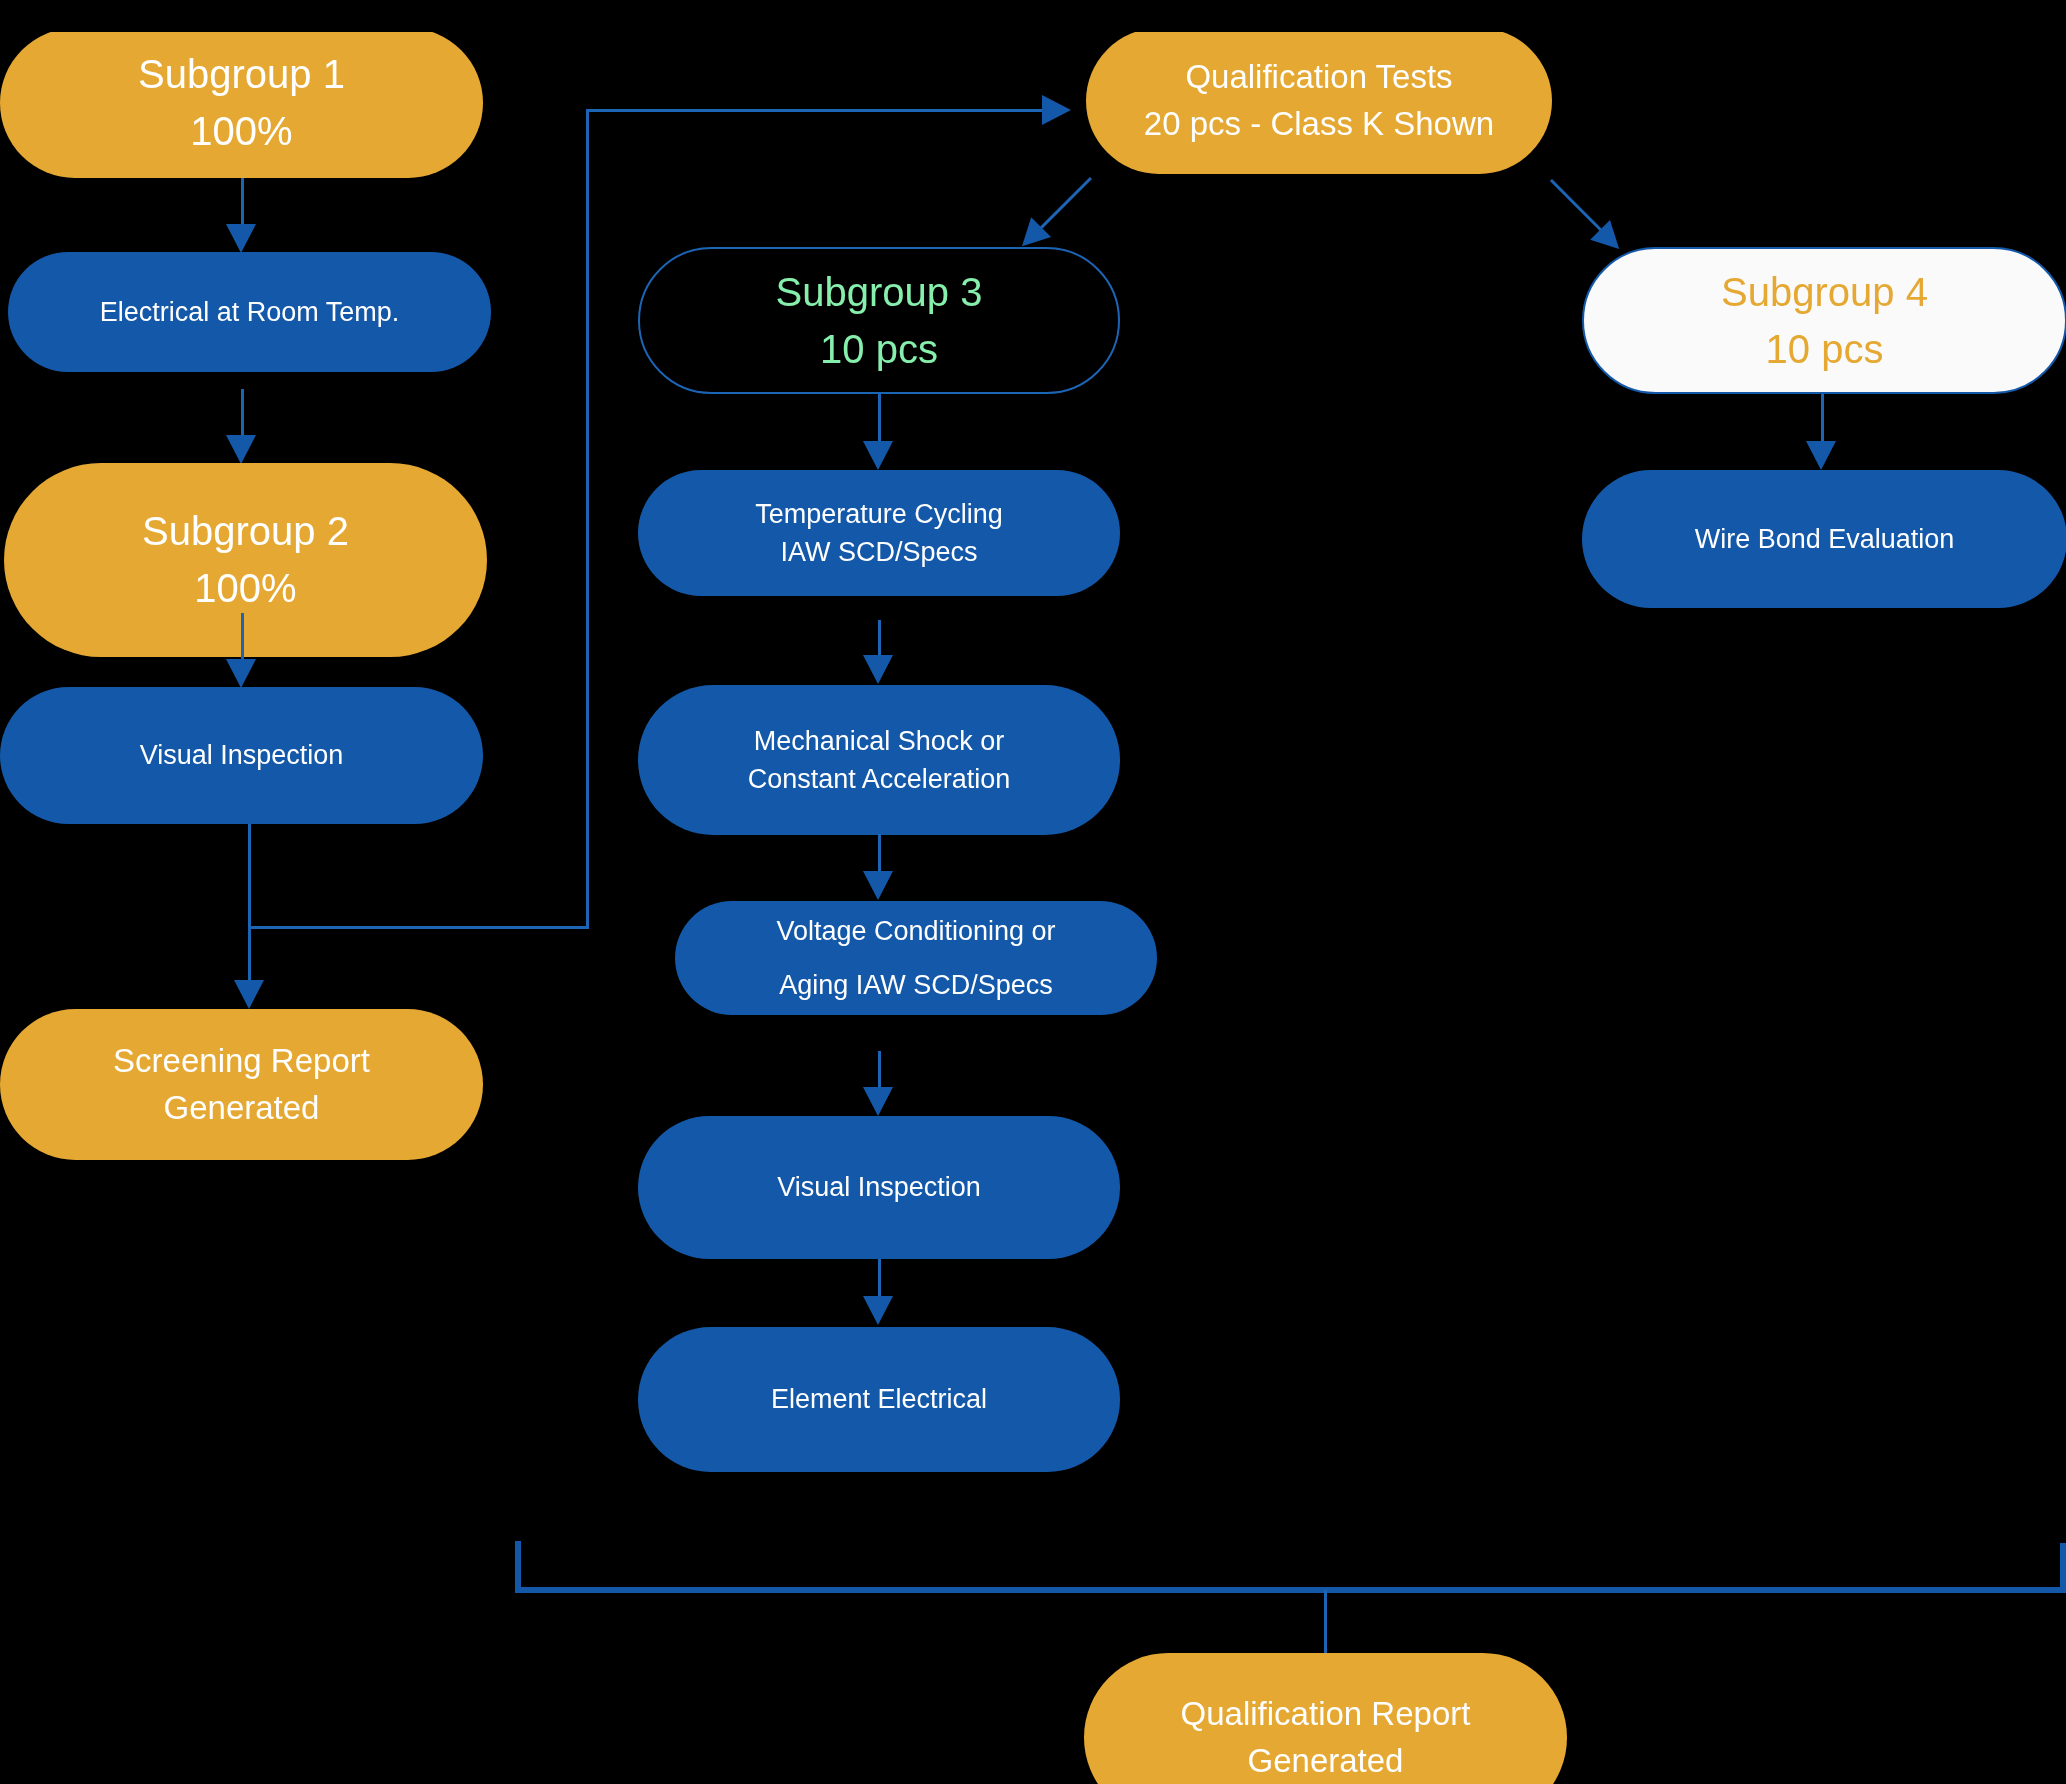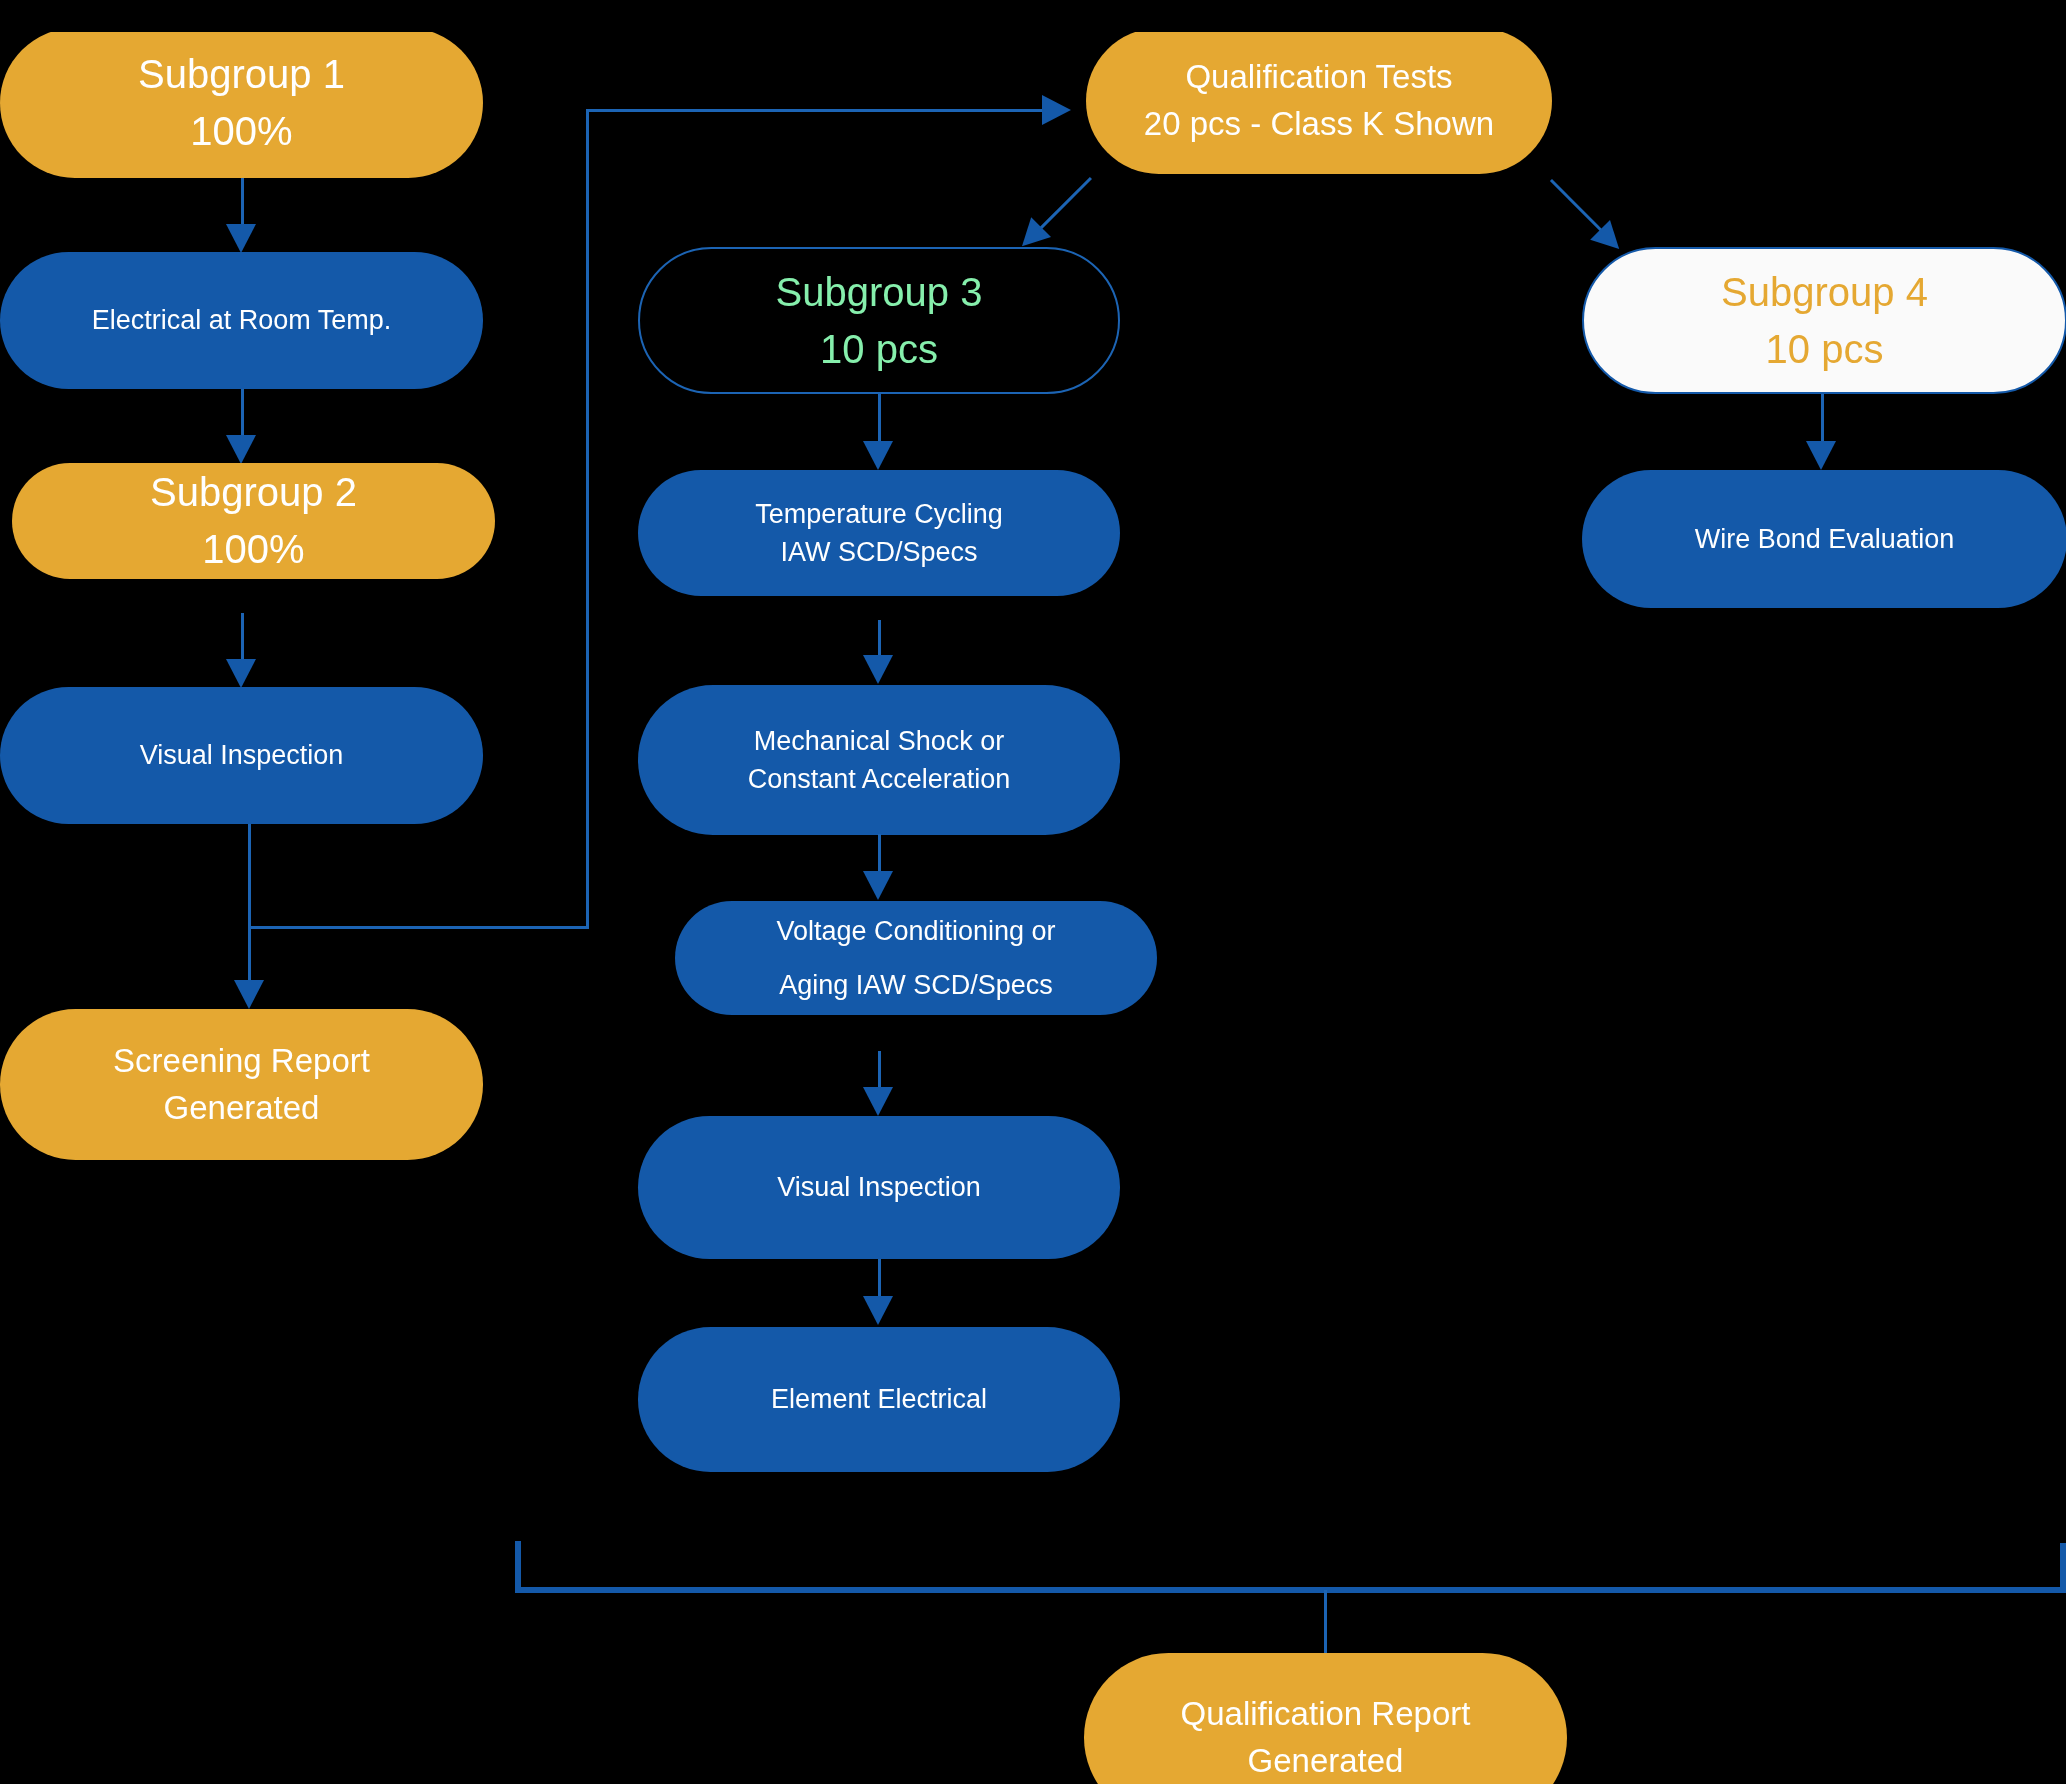--- a/index.html
+++ b/index.html
@@ -86,28 +86,28 @@
 <div id="canvas">
 
   <div class="node fill-orange t-big" style="left:0px; top:-3.9px; width:483px; height:150px;">
     <span class="ln">Subgroup 1</span>
     <span class="ln">100%</span>
   </div>
 
   <div class="seg vline" style="left:241px; top:146px; height:52px;"></div>
   <div class="arrow-down" style="left:226px; top:192px;"></div>
 
-  <div class="node fill-blue t-small" style="left:0px; top:220px; width:483px; height:137px;align-items:flex-end;">
+  <div class="node fill-blue t-small" style="left:8px; top:220px; width:483px; height:120px;align-items:flex-end;">
     <span class="ln">Electrical at Room Temp.</span>
   </div>
 
   <div class="seg vline" style="left:241px; top:357px; height:52px;"></div>
   <div class="arrow-down" style="left:226px; top:403px;"></div>
 
-  <div class="node fill-orange t-big" style="left:12px; top:431px; width:483px; height:116px;">
+  <div class="node fill-orange t-big" style="left:4px; top:431px; width:483px; height:194px;">
     <span class="ln">Subgroup 2</span>
     <span class="ln">100%</span>
   </div>
 
   <div class="seg vline" style="left:241px; top:581px; height:52px;"></div>
   <div class="arrow-down" style="left:226px; top:627px;"></div>
 
   <div class="node fill-blue t-small" style="left:0px; top:655px; width:483px; height:137px;">
     <span class="ln">Visual Inspection</span>
   </div>

